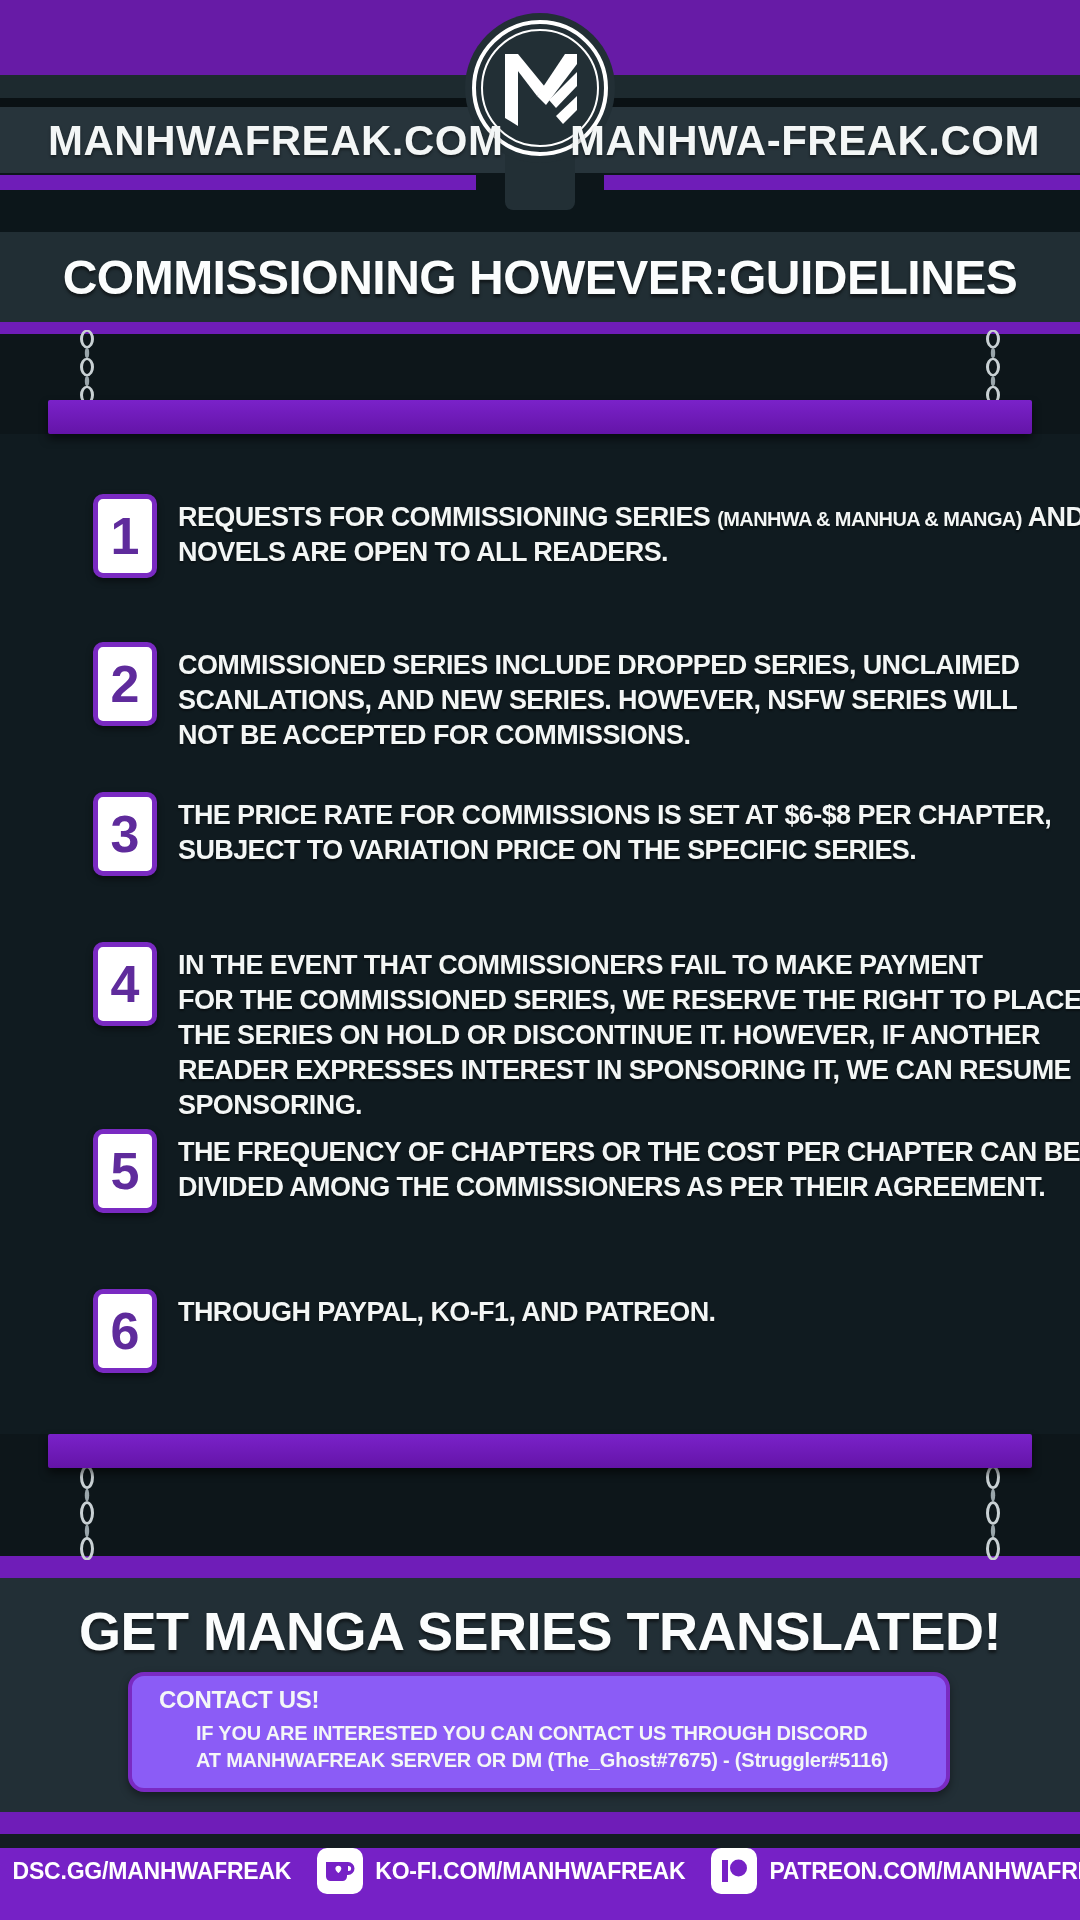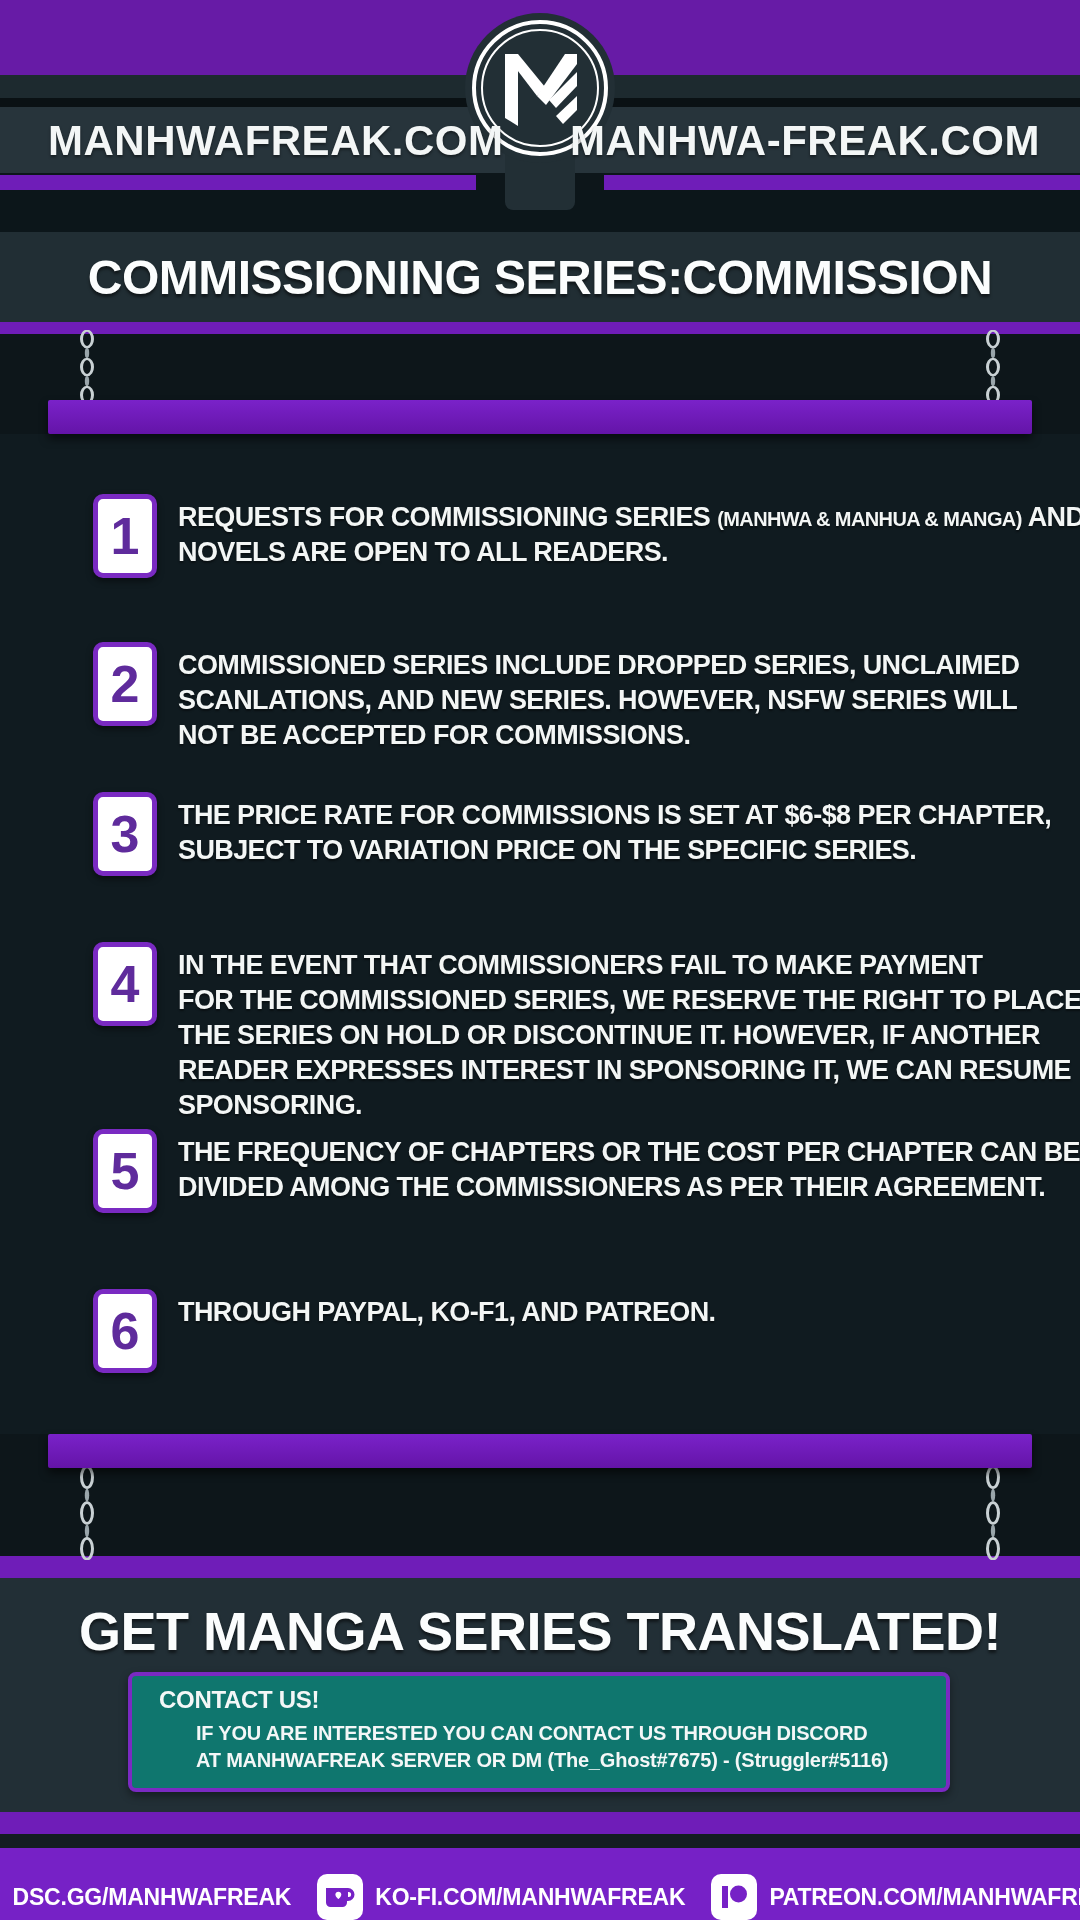--- a/index.html
+++ b/index.html
@@ -50,32 +50,32 @@
   .g-line{height:35px;line-height:35px;color:#f3f6f5;font-weight:700;font-size:27px;
       letter-spacing:-.6px;white-space:nowrap;text-shadow:0 2px 2px rgba(0,0,0,.45);}
   .g-line .small{font-size:20px;}
   
   .pline2{top:1556px;height:22px;}
   .bottom-section{left:0;top:1578px;width:1080px;height:342px;background:#222f36;}
   .cta-heading{left:0;top:1596px;width:1080px;height:70px;line-height:70px;text-align:center;
       color:#fbfdfd;font-weight:700;font-size:54px;letter-spacing:-.5px;white-space:nowrap;
       text-shadow:0 3px 3px rgba(0,0,0,.5);}
   .contact-box{left:128px;top:1672px;width:822px;height:120px;box-sizing:border-box;
-      border:4px solid #7a2ac2;border-radius:8px;background:#0f766e;
+      border:4px solid #7a2ac2;border-radius:16px;background:#8b5cf6;
       box-shadow:0 4px 8px rgba(0,0,0,.4);}
   .contact-title{position:absolute;left:27px;top:10px;color:#f4f7f7;font-weight:700;
       font-size:24px;letter-spacing:-.3px;}
   .contact-lines{position:absolute;left:64px;top:44px;}
   .contact-line{height:27px;line-height:27px;color:#f4f7f7;font-weight:700;font-size:20px;
       letter-spacing:-.2px;white-space:nowrap;}
   .pline3{top:1812px;height:22px;}
   .dark3{left:0;top:1834px;width:1080px;height:14px;background:#141d22;}
   
   .footer{left:0;top:1848px;width:1080px;height:72px;background:#7621c6;
-      display:flex;align-items:flex-end;justify-content:center;gap:26px;}
+      display:flex;align-items:flex-start;justify-content:center;gap:26px;}
   .f-item{display:flex;align-items:center;gap:12px;}
   .f-icon{width:46px;height:46px;background:#ffffff;border-radius:10px;
       display:flex;align-items:center;justify-content:center;}
   .f-icon svg{width:40px;height:40px;}
   .f-label{color:#ffffff;font-weight:700;font-size:23px;letter-spacing:-.2px;white-space:nowrap;}
 </style>
 </head>
 <body>
 
 <div id="page">
@@ -101,21 +101,21 @@
         <polygon points="40,46 53,46 80,79 72,88"></polygon>
         <polygon points="72,88 100,46 112,46 112,56 81,97"></polygon>
         <polygon points="112,64 112,78 91,100 84,92"></polygon>
         <polygon points="112,88 112,102 98,116 91,108"></polygon>
       </g>
     </svg>
   </div>
 
   <div class="abs dark1"></div>
   <div class="abs title-band"></div>
-  <div class="abs main-title">COMMISSIONING SERIES:COMMISSION</div>
+  <div class="abs main-title">COMMISSIONING HOWEVER:GUIDELINES</div>
   <div class="abs pline pline1"></div>
 
   <div class="abs chain chain-tl"><svg id="tpl-chain" viewBox="0 0 18 100" preserveAspectRatio="none">
     <ellipse cx="9" cy="12" rx="5.5" ry="11" fill="none" stroke="#c9d1d4" stroke-width="3"></ellipse>
     <ellipse cx="9" cy="31" rx="2.2" ry="7" fill="#9aa6ab"></ellipse>
     <ellipse cx="9" cy="50" rx="5.5" ry="11" fill="none" stroke="#c9d1d4" stroke-width="3"></ellipse>
     <ellipse cx="9" cy="69" rx="2.2" ry="7" fill="#9aa6ab"></ellipse>
     <ellipse cx="9" cy="88" rx="5.5" ry="11" fill="none" stroke="#c9d1d4" stroke-width="3"></ellipse>
   </svg></div>
   <div class="abs chain chain-tr"><svg id="tpl-chain" viewBox="0 0 18 100" preserveAspectRatio="none">

